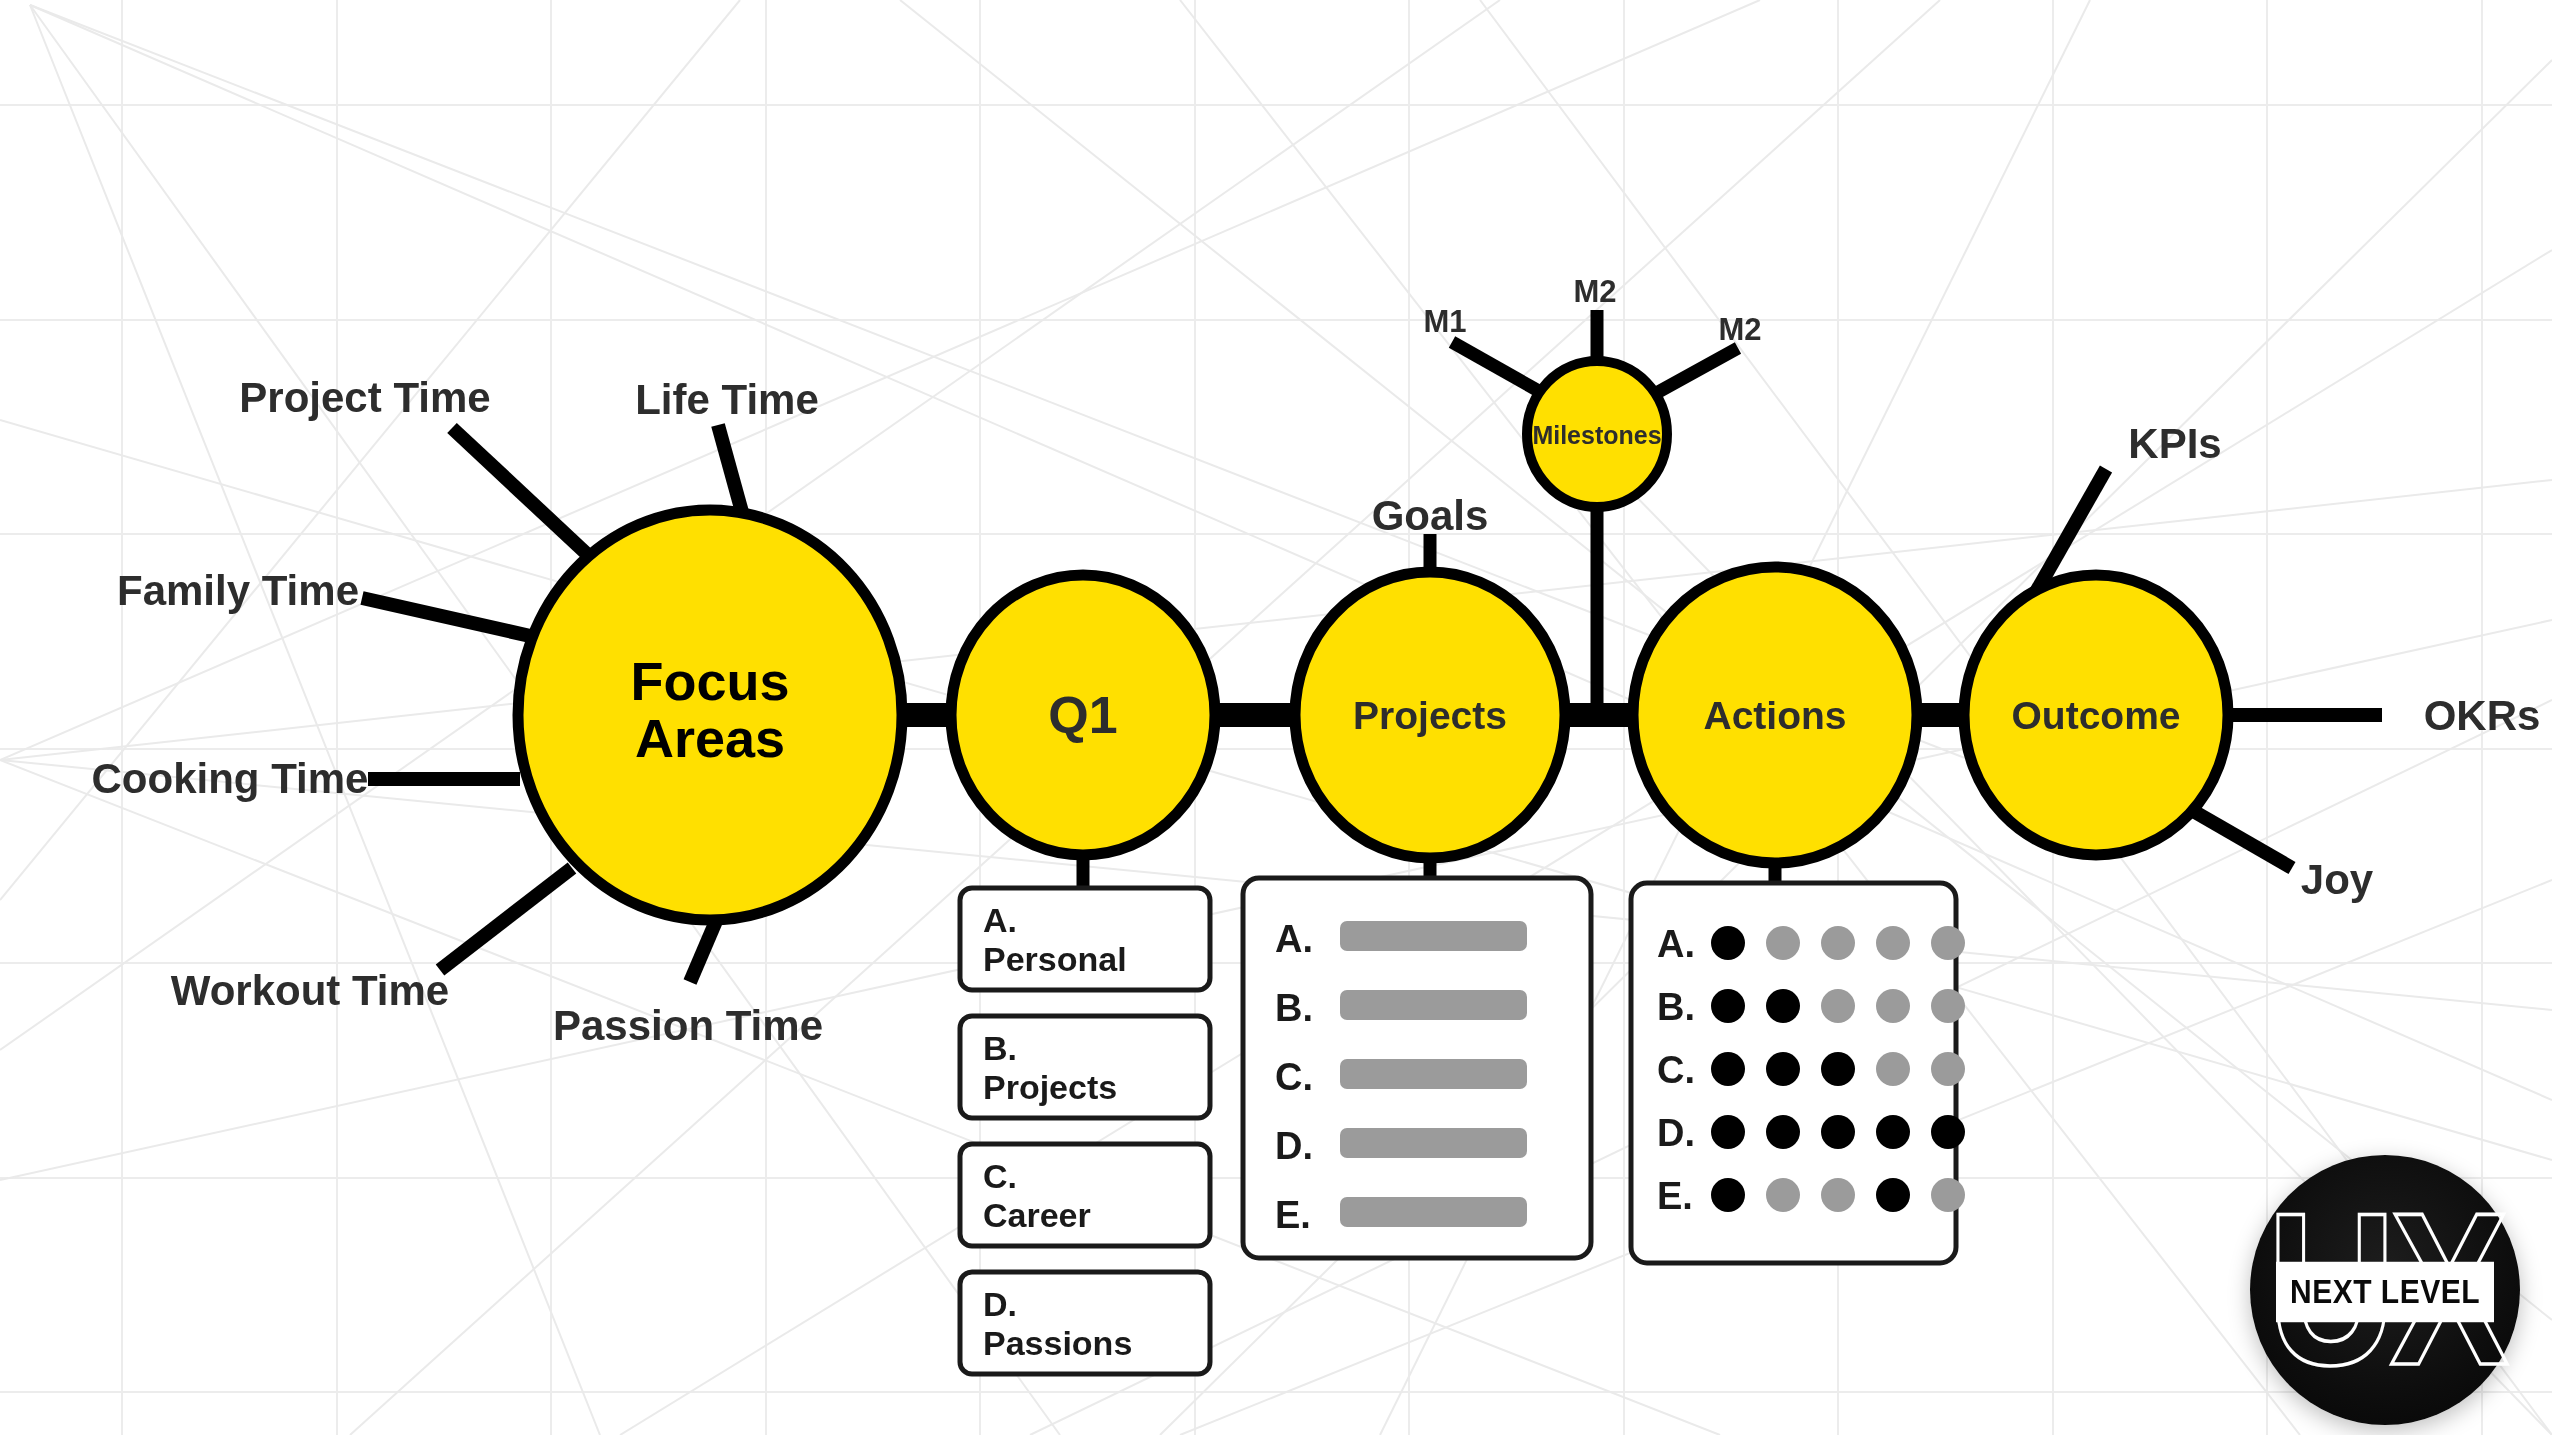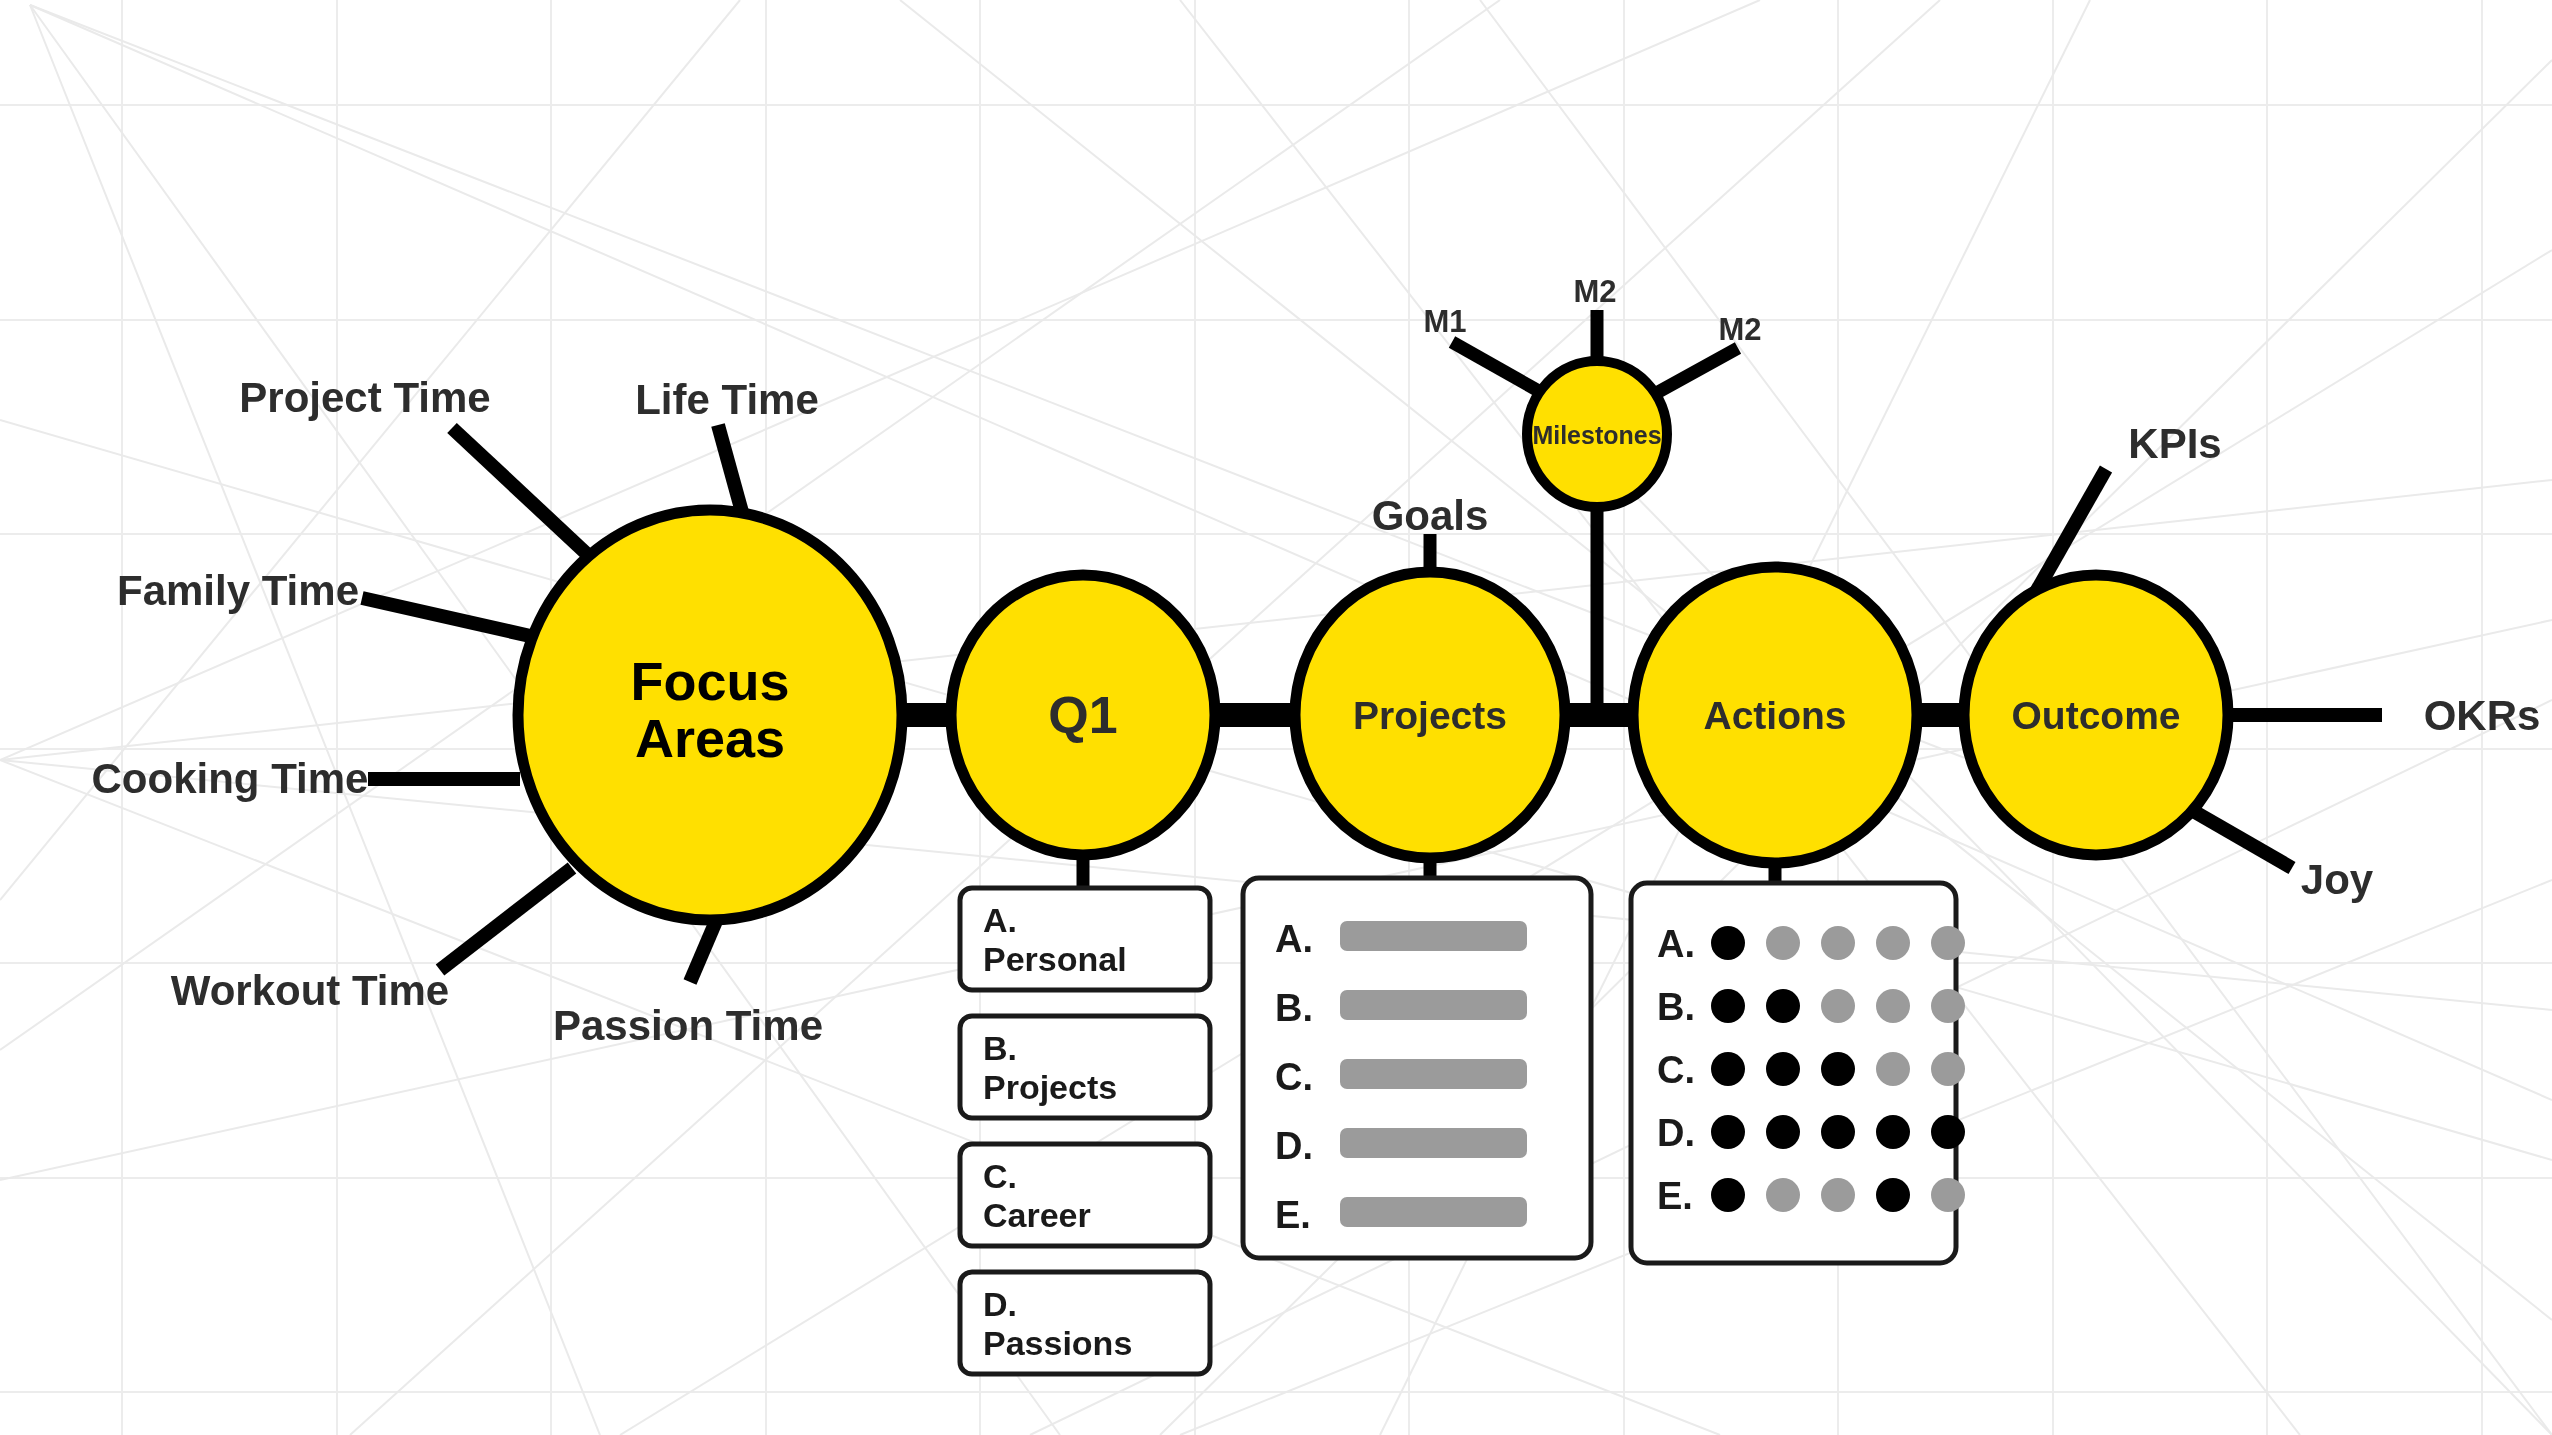--- a/index.html
+++ b/index.html
@@ -309,14 +309,19 @@
     </g>
 
     <g>
       <text x="1430" y="530" text-anchor="middle" font-family="'Liberation Sans',sans-serif" font-size="42" font-weight="bold" fill="#2d2d2d">Goals</text>
       <text x="2175" y="458" text-anchor="middle" font-family="'Liberation Sans',sans-serif" font-size="42" font-weight="bold" fill="#2d2d2d">KPIs</text>
       <text x="2482" y="730" text-anchor="middle" font-family="'Liberation Sans',sans-serif" font-size="42" font-weight="bold" fill="#2d2d2d">OKRs</text>
       <text x="2337" y="894" text-anchor="middle" font-family="'Liberation Sans',sans-serif" font-size="42" font-weight="bold" fill="#2d2d2d">Joy</text>
     </g>
   </svg>
 
+  <div id="logo">
+    <div class="logo-circle"></div>
+    <div class="logo-ux">UX</div>
+    <div class="logo-badge">NEXT LEVEL</div>
+  </div>
 
 </div>
 
 </body></html>

